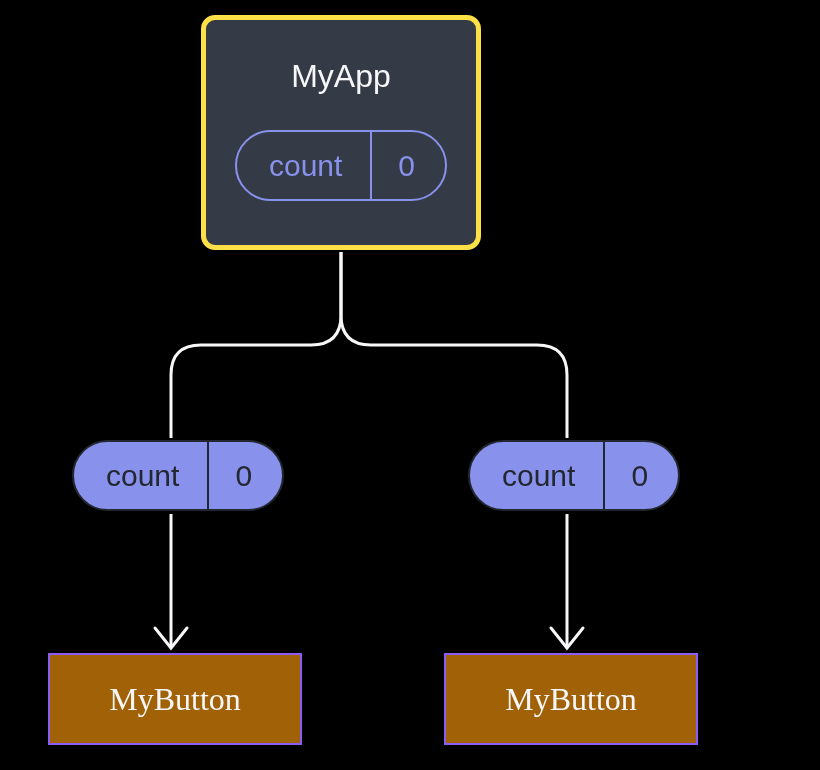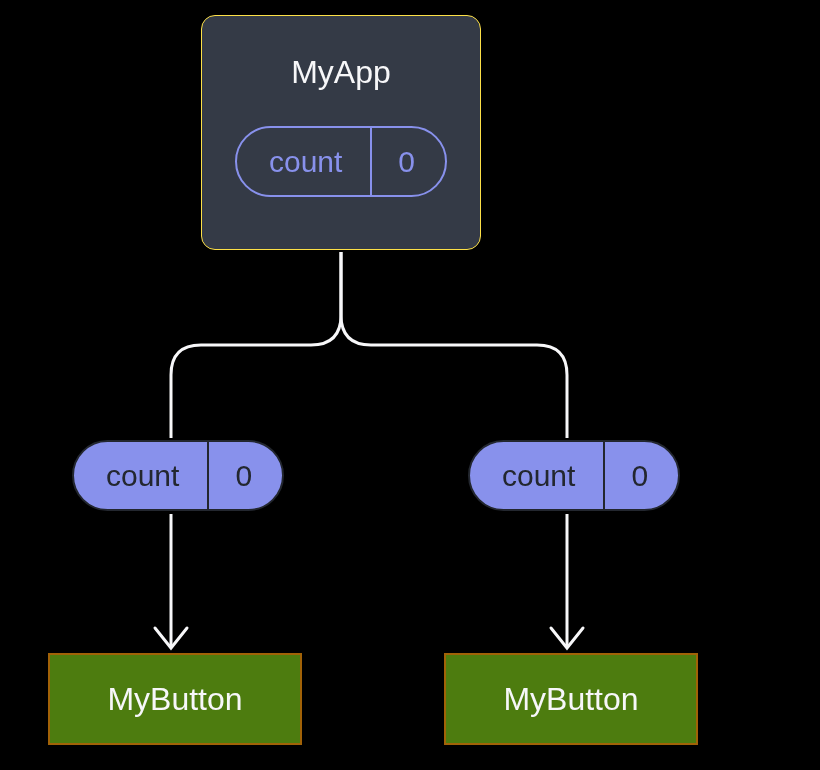--- a/index.html
+++ b/index.html
@@ -13,21 +13,21 @@
       overflow: hidden;
     }
 
     .parent-box {
       position: absolute;
       left: 201px;
       top: 15px;
       width: 280px;
       height: 235px;
       background: #343A46;
-      border: 1px solid #fde047;
+      border: 5px solid #fde047;
       border-radius: 14px;
       display: flex;
       flex-direction: column;
       align-items: center;
       padding-top: 38px;
       box-sizing: border-box;
     }
 
     .parent-title {
       color: #F7F7F9;
@@ -104,25 +104,26 @@
     .prop-pill-right {
       position: absolute;
       left: 468px;
       top: 440px;
     }
 
     .child-box {
       position: absolute;
       width: 250px;
       height: 88px;
-      background: #4d7c0f;
-      border: 2px solid #a16207;
+      background: #a16207;
+      border: 2px solid #8b5cf6;
       display: flex;
       align-items: center;
       justify-content: center;
+      font-family: Liberation Serif, serif;
     }
 
     .child-left {
       left: 48px;
       top: 653px;
     }
 
     .child-right {
       left: 444px;
       top: 653px;

